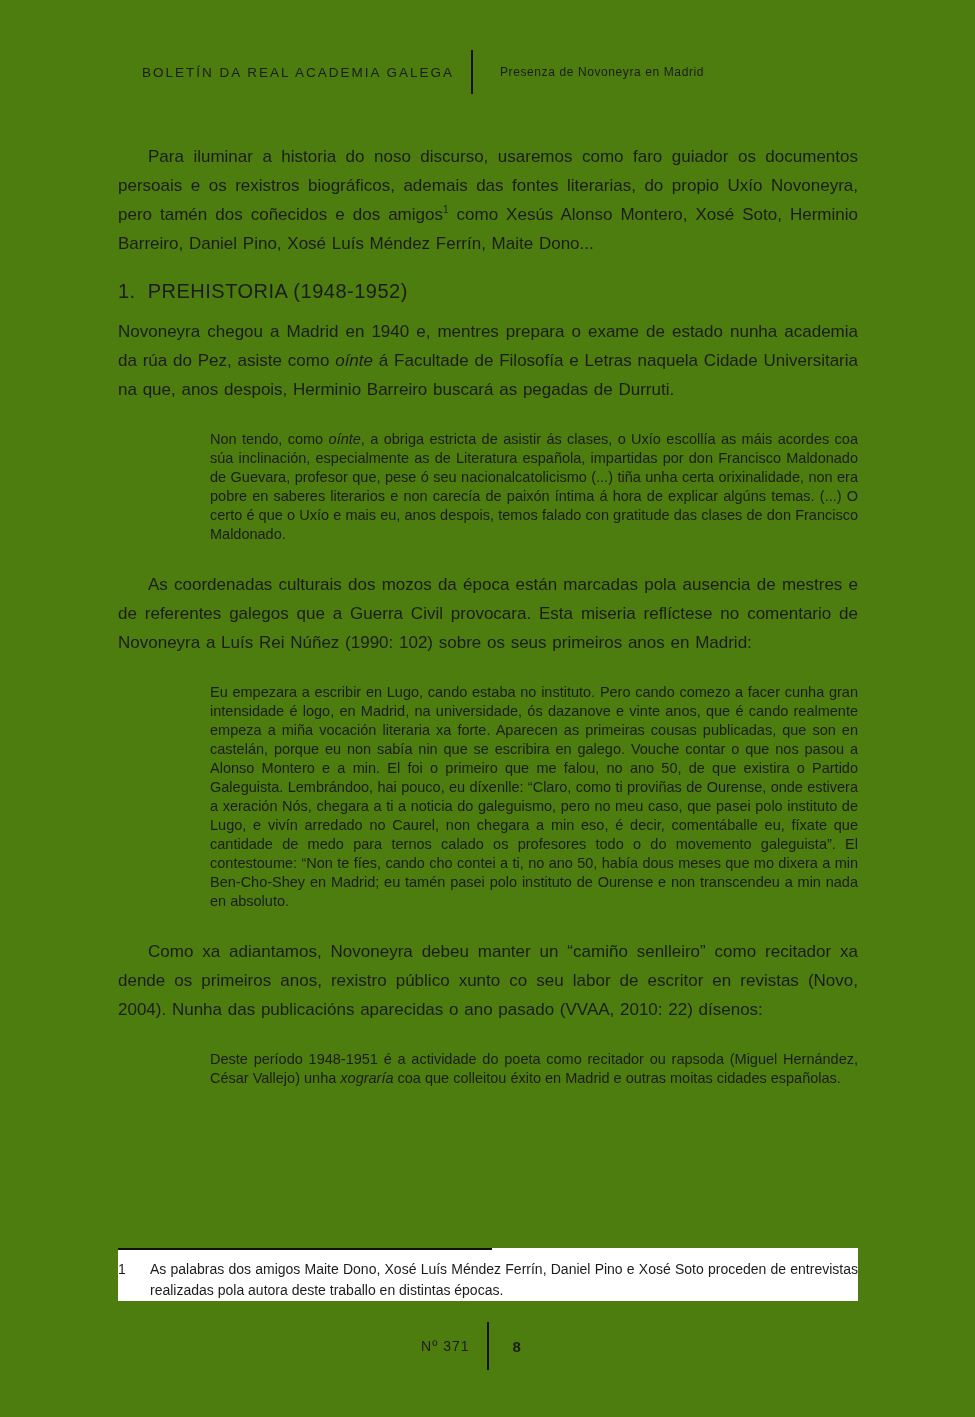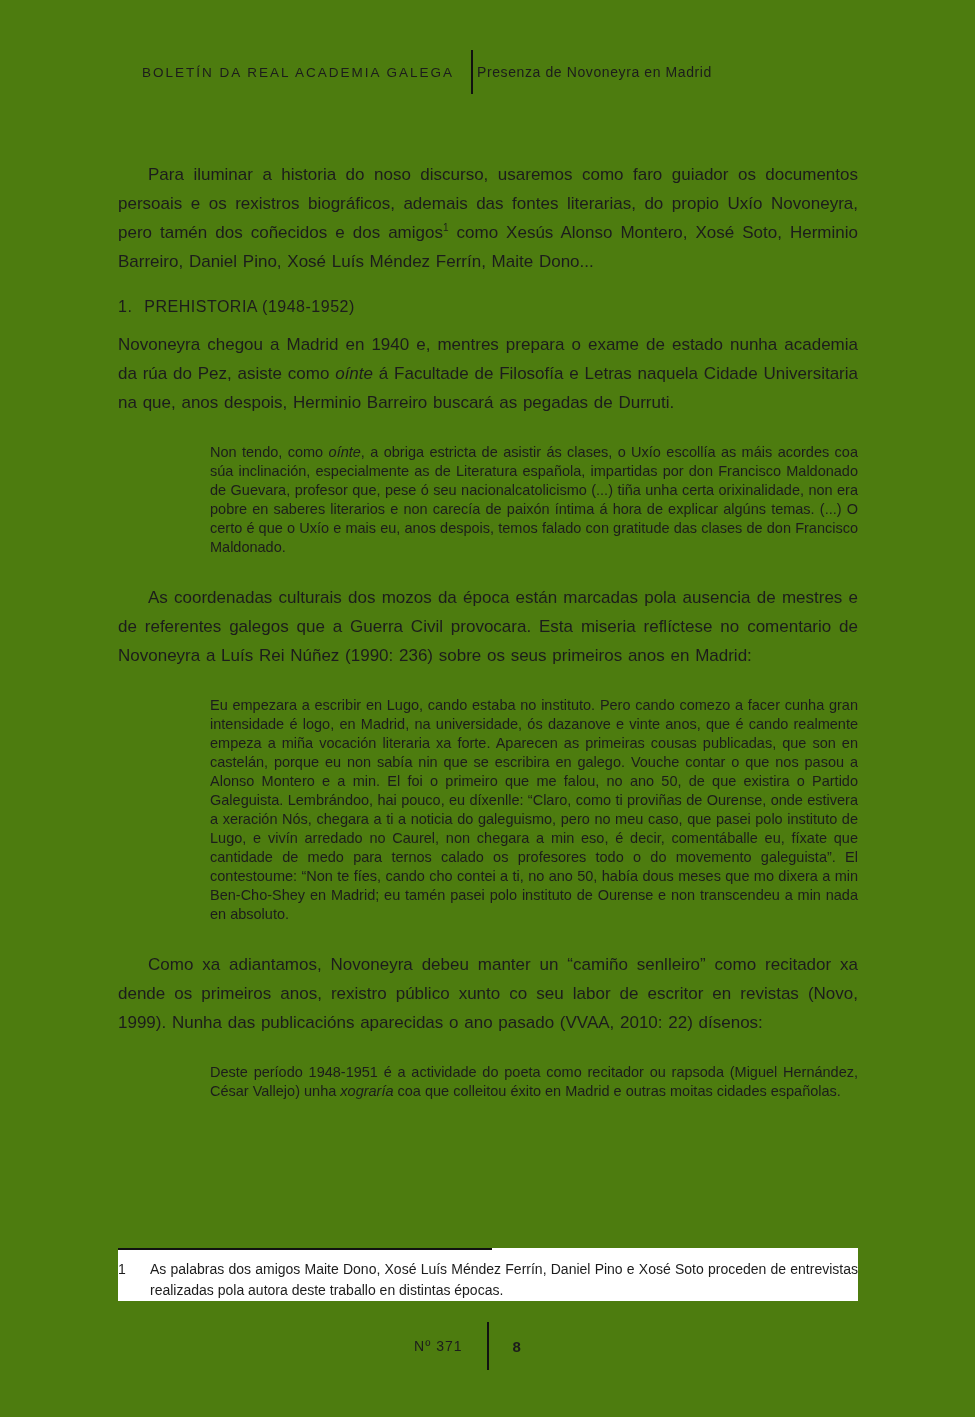--- a/index.html
+++ b/index.html
@@ -29,46 +29,46 @@
     letter-spacing: 2px;
     white-space: nowrap;
   }
   .v-divider {
     width: 2px;
     background: #111;
     align-self: stretch;
     min-height: 44px;
   }
   .running-header .right {
-    padding-left: 4px;
-    font-size: 14px;
+    padding-left: 27px;
+    font-size: 12px;
     letter-spacing: 0.6px;
     white-space: nowrap;
   }
   
   .main {
     position: absolute;
-    top: 160px; left: 118px;
+    top: 142px; left: 118px;
     width: 740px;
   }
   p.body {
     font-size: 17px;
     line-height: 29px;
     text-align: justify;
     word-spacing: 1px;
   }
   p.body.indent { text-indent: 30px; }
   sup.fnref {
     font-size: 10px;
     vertical-align: super;
     line-height: 0;
   }
   h2.section {
     margin: 22px 0 14px 0;
-    font-size: 16px;
+    font-size: 20px;
     font-weight: normal;
     letter-spacing: 0.5px;
   }
   h2.section .num { margin-right: 12px; }
   blockquote.quote {
     margin: 26px 0 26px 92px;
     font-size: 14.5px;
     line-height: 19px;
     text-align: justify;
   }
@@ -97,21 +97,21 @@
     position: absolute;
     top: 1322px; left: 0; right: 0;
     height: 48px;
     display: flex;
     justify-content: center;
     align-items: center;
   }
   .page-footer .issue {
     width: 430px;
     text-align: right;
-    padding-right: 24px;
+    padding-right: 17px;
     font-size: 14px;
     letter-spacing: 1px;
   }
   .page-footer .v-divider { min-height: 46px; }
   .page-footer .pagenum {
     width: 430px;
     text-align: left;
     padding-left: 24px;
     font-size: 15px;
     font-weight: bold;
@@ -132,25 +132,25 @@
 
     <p class="body indent"><span>Para iluminar a historia do noso discurso, usaremos como faro guiador os documentos persoais e os rexistros biográficos, ademais das fontes literarias, do propio Uxío Novoneyra, pero tamén dos coñecidos e dos amigos</span><sup class="fnref">1</sup><span> como Xesús Alonso Montero, Xosé Soto, Herminio Barreiro, Daniel Pino, Xosé Luís Méndez Ferrín, Maite Dono...</span></p>
 
     <h2 class="section"><span class="num">1.</span><span>PREHISTORIA (1948-1952)</span></h2>
 
     <p class="body"><span>Novoneyra chegou a Madrid en 1940 e, mentres prepara o exame de estado nunha academia da rúa do Pez, asiste como </span><span class="italic">oínte</span><span> á Facultade de Filosofía e Letras naquela Cidade Universitaria na que, anos despois, Herminio Barreiro buscará as pegadas de Durruti.</span></p>
 
 
     <blockquote class="quote"><span>Non tendo, como </span><span class="italic">oínte</span><span>, a obriga estricta de asistir ás clases, o Uxío escollía as máis acordes coa súa inclinación, especialmente as de Literatura española, impartidas por don Francisco Maldonado de Guevara, profesor que, pese ó seu nacionalcatolicismo (...) tiña unha certa orixinalidade, non era pobre en saberes literarios e non carecía de paixón íntima á hora de explicar algúns temas. (...) O certo é que o Uxío e mais eu, anos despois, temos falado con gratitude das clases de don Francisco Maldonado.</span></blockquote>
 
-    <p class="body indent">As coordenadas culturais dos mozos da época están marcadas pola ausencia de mestres e de referentes galegos que a Guerra Civil provocara. Esta miseria reflíctese no comentario de Novoneyra a Luís Rei Núñez (1990: 236) sobre os seus primeiros anos en Madrid:</p>
+    <p class="body indent">As coordenadas culturais dos mozos da época están marcadas pola ausencia de mestres e de referentes galegos que a Guerra Civil provocara. Esta miseria reflíctese no comentario de Novoneyra a Luís Rei Núñez (1990: 102) sobre os seus primeiros anos en Madrid:</p>
 
     <blockquote class="quote">Eu empezara a escribir en Lugo, cando estaba no instituto. Pero cando comezo a facer cunha gran intensidade é logo, en Madrid, na universidade, ós dazanove e vinte anos, que é cando realmente empeza a miña vocación literaria xa forte. Aparecen as primeiras cousas publicadas, que son en castelán, porque eu non sabía nin que se escribira en galego. Vouche contar o que nos pasou a Alonso Montero e a min. El foi o primeiro que me falou, no ano 50, de que existira o Partido Galeguista. Lembrándoo, hai pouco, eu díxenlle: “Claro, como ti proviñas de Ourense, onde estivera a xeración Nós, chegara a ti a noticia do galeguismo, pero no meu caso, que pasei polo instituto de Lugo, e vivín arredado no Caurel, non chegara a min eso, é decir, comentáballe eu, fíxate que cantidade de medo para ternos calado os profesores todo o do movemento galeguista”. El contestoume: “Non te fíes, cando cho contei a ti, no ano 50, había dous meses que mo dixera a min Ben-Cho-Shey en Madrid; eu tamén pasei polo instituto de Ourense e non transcendeu a min nada en absoluto.</blockquote>
 
-    <p class="body indent">Como xa adiantamos, Novoneyra debeu manter un “camiño senlleiro” como recitador xa dende os primeiros anos, rexistro público xunto co seu labor de escritor en revistas (Novo, 1999). Nunha das publicacións aparecidas o ano pasado (VVAA, 2010: 22) dísenos:</p>
+    <p class="body indent">Como xa adiantamos, Novoneyra debeu manter un “camiño senlleiro” como recitador xa dende os primeiros anos, rexistro público xunto co seu labor de escritor en revistas (Novo, 2004). Nunha das publicacións aparecidas o ano pasado (VVAA, 2010: 22) dísenos:</p>
 
     <blockquote class="quote"><span>Deste período 1948-1951 é a actividade do poeta como recitador ou rapsoda (Miguel Hernández, César Vallejo) unha </span><span class="italic">xograría</span><span> coa que colleitou éxito en Madrid e outras moitas cidades españolas.</span></blockquote>
 
   </div>
 
   <div class="footnote-block">
     <div class="footnote-sep"></div>
     <div class="footnote">
       <span class="num">1</span>
       <span class="txt">As palabras dos amigos Maite Dono, Xosé Luís Méndez Ferrín, Daniel Pino e Xosé Soto proceden de entrevistas realizadas pola autora deste traballo en distintas épocas.</span>

